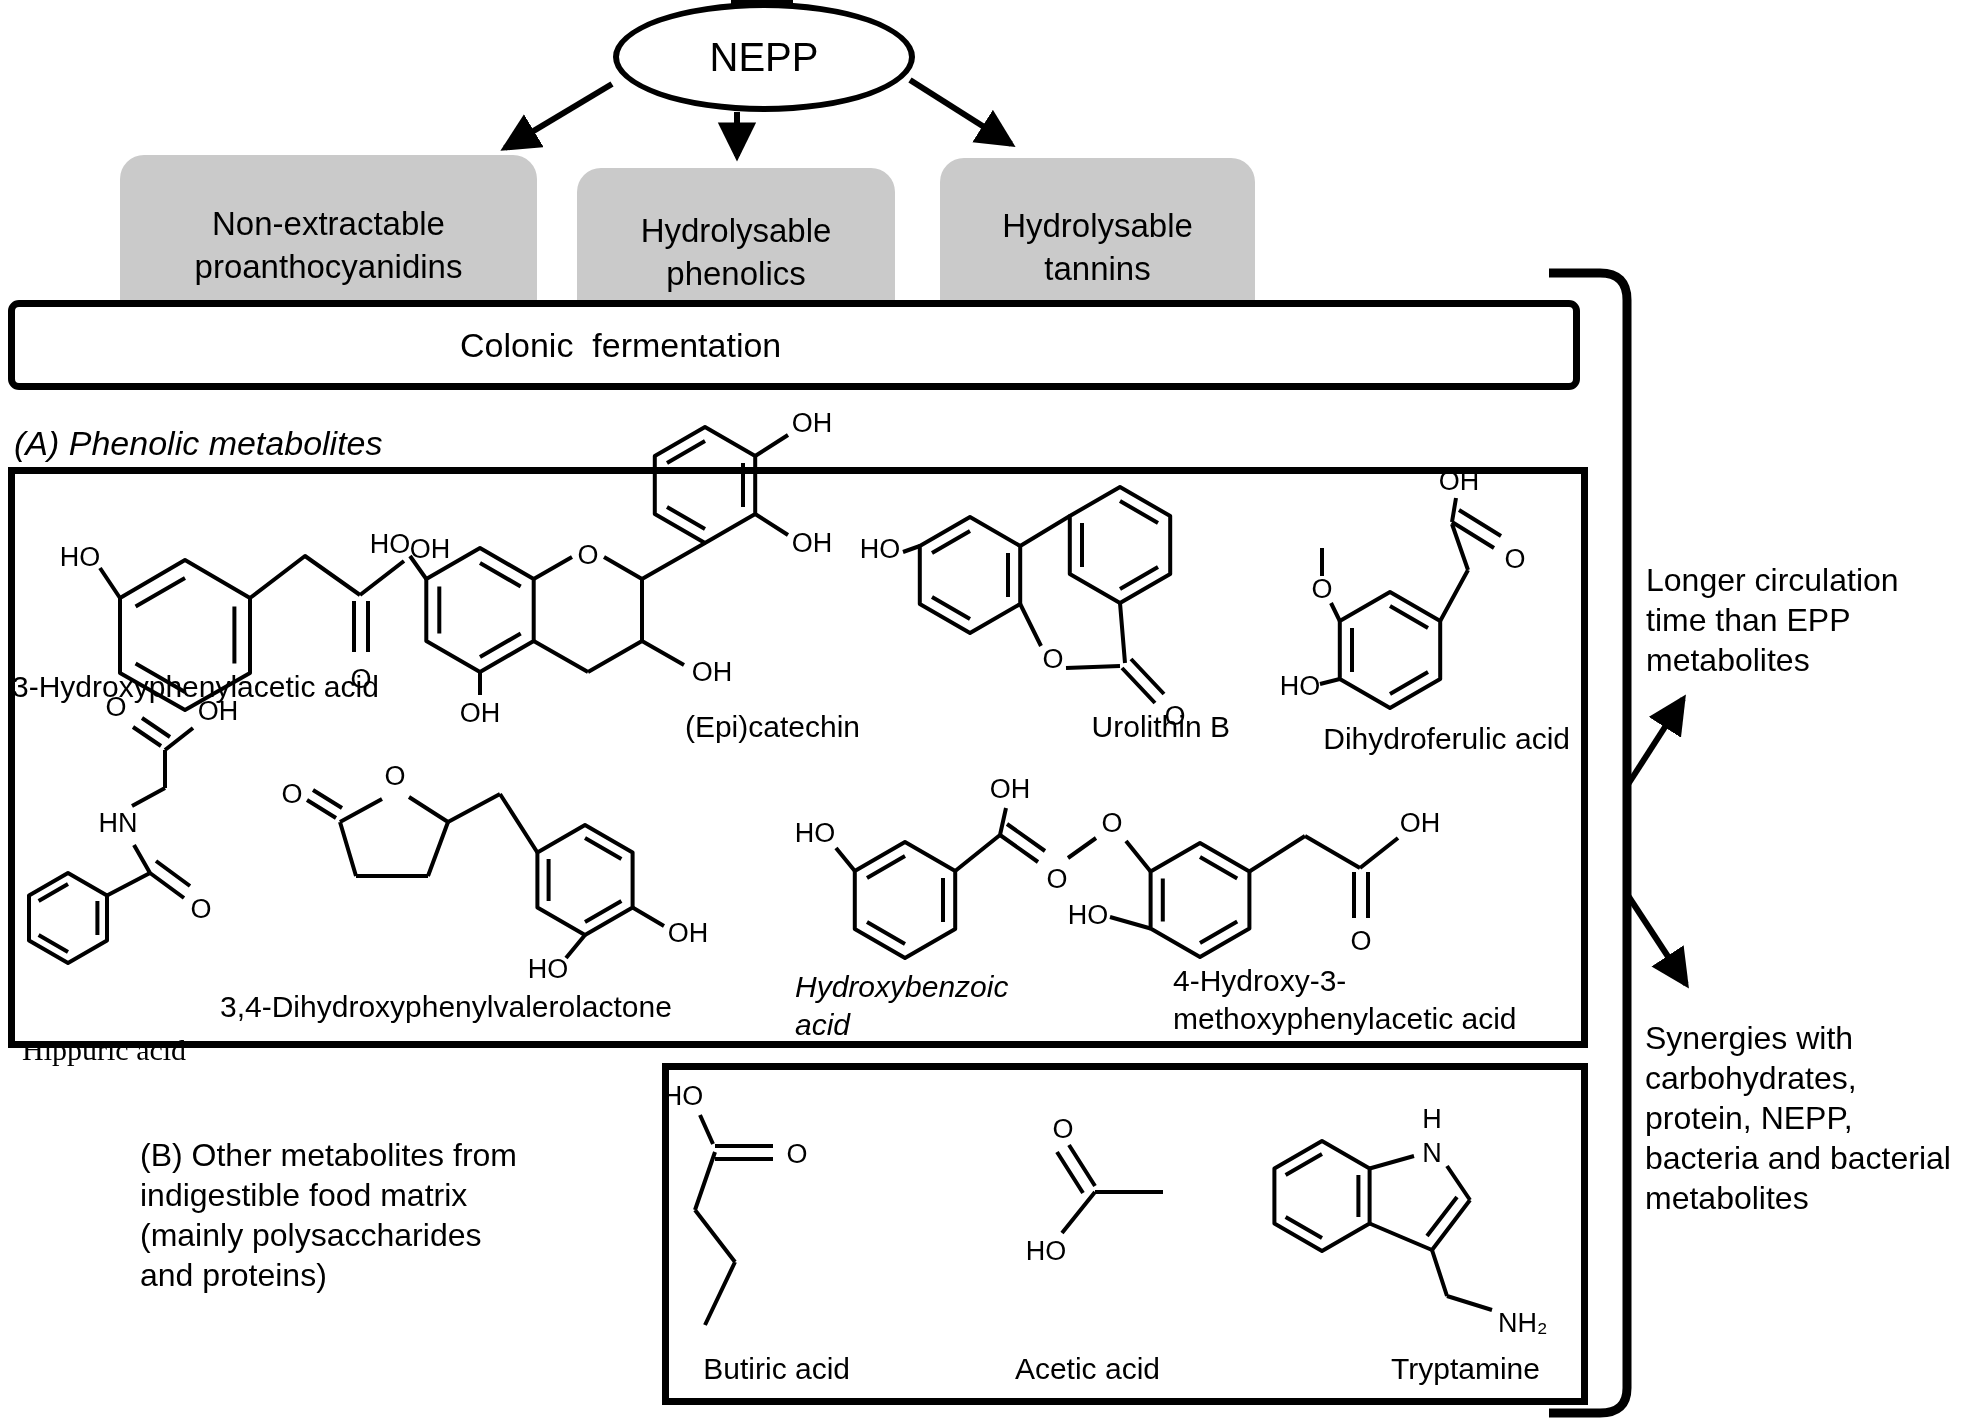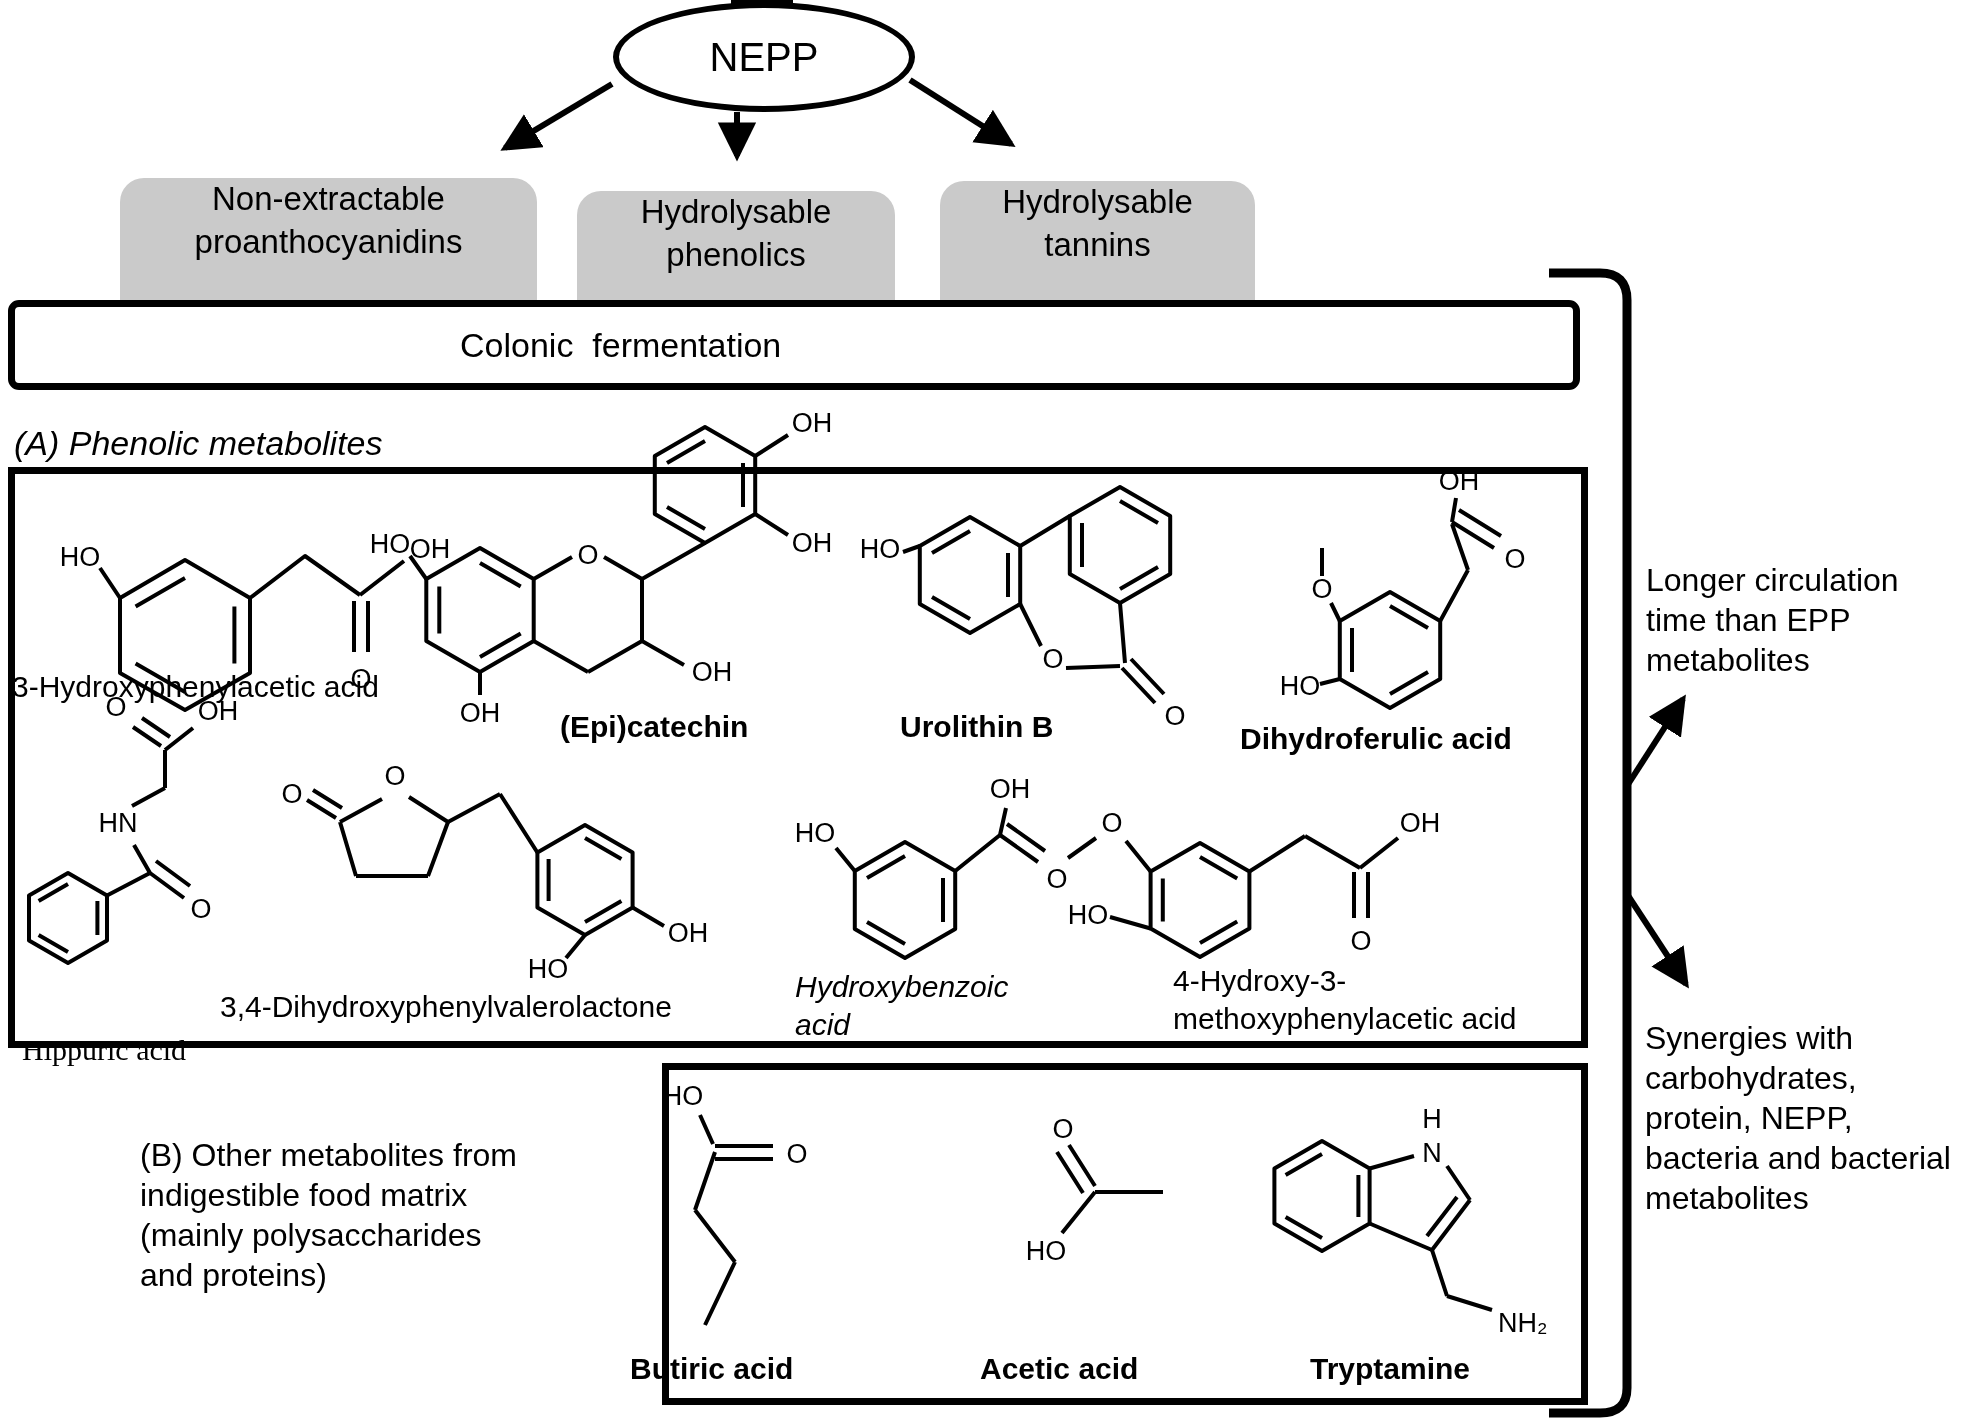--- a/index.html
+++ b/index.html
@@ -1,34 +1,34 @@
 <!DOCTYPE html>
 <html><head>
 <meta charset="utf-8">
 <style>
   html,body{margin:0;padding:0;background:#ffffff;}
   #canvas{position:relative;width:1964px;height:1424px;background:#ffffff;overflow:hidden;
           font-family:"Liberation Sans", sans-serif;color:#000;}
   .abs{position:absolute;}
   .ellipse{left:613px;top:2px;width:302px;height:110px;border:6px solid #000;border-radius:50%;
            display:flex;align-items:center;justify-content:center;font-size:40px;background:#fff;box-sizing:border-box;}
-  .graybox{background:#cacaca;border-radius:24px;display:flex;align-items:flex-start;justify-content:center;
-           text-align:center;font-size:33px;line-height:1.3;white-space:pre-line;margin-top:23px;}
+  .graybox{background:#cacaca;border-radius:24px;display:flex;align-items:center;justify-content:center;
+           text-align:center;font-size:33px;line-height:1.3;white-space:pre-line;}
   .gb1{left:120px;top:155px;width:417px;height:182px;}
   .gb2{left:577px;top:168px;width:318px;height:169px;}
   .gb3{left:940px;top:158px;width:315px;height:179px;}
   .outline{border:7px solid #000;box-sizing:border-box;background:transparent;}
   .colonic{left:8px;top:300px;width:1572px;height:90px;display:flex;align-items:center;background:#fff;border-radius:11px;}
   .colonic span{margin-left:445px;font-size:34px;white-space:pre;}
   .boxA{left:8px;top:467px;width:1580px;height:581px;}
   .boxB{left:662px;top:1063px;width:926px;height:342px;}
   .sectitle{font-size:34px;font-style:italic;}
   .bodytext{font-size:32px;line-height:40px;white-space:pre-line;}
   .clabel{font-size:30px;line-height:38px;white-space:pre-line;}
-  .ctr{text-align:left;font-weight:bold;}
+  .ctr{text-align:right;}
   svg text{font-family:"Liberation Sans","DejaVu Sans",sans-serif;font-size:27px;fill:#000;}
   svg .bond{stroke:#000;stroke-width:4;fill:none;stroke-linejoin:round;}
   svg .arrow{stroke:#000;stroke-width:6;fill:none;}
   svg .bracket{stroke:#000;stroke-width:9;fill:none;}
   .tick{left:731px;top:0;width:62px;height:7px;background:#000;}
 </style>
 </head>
 <body>
 
 <div id="canvas">

